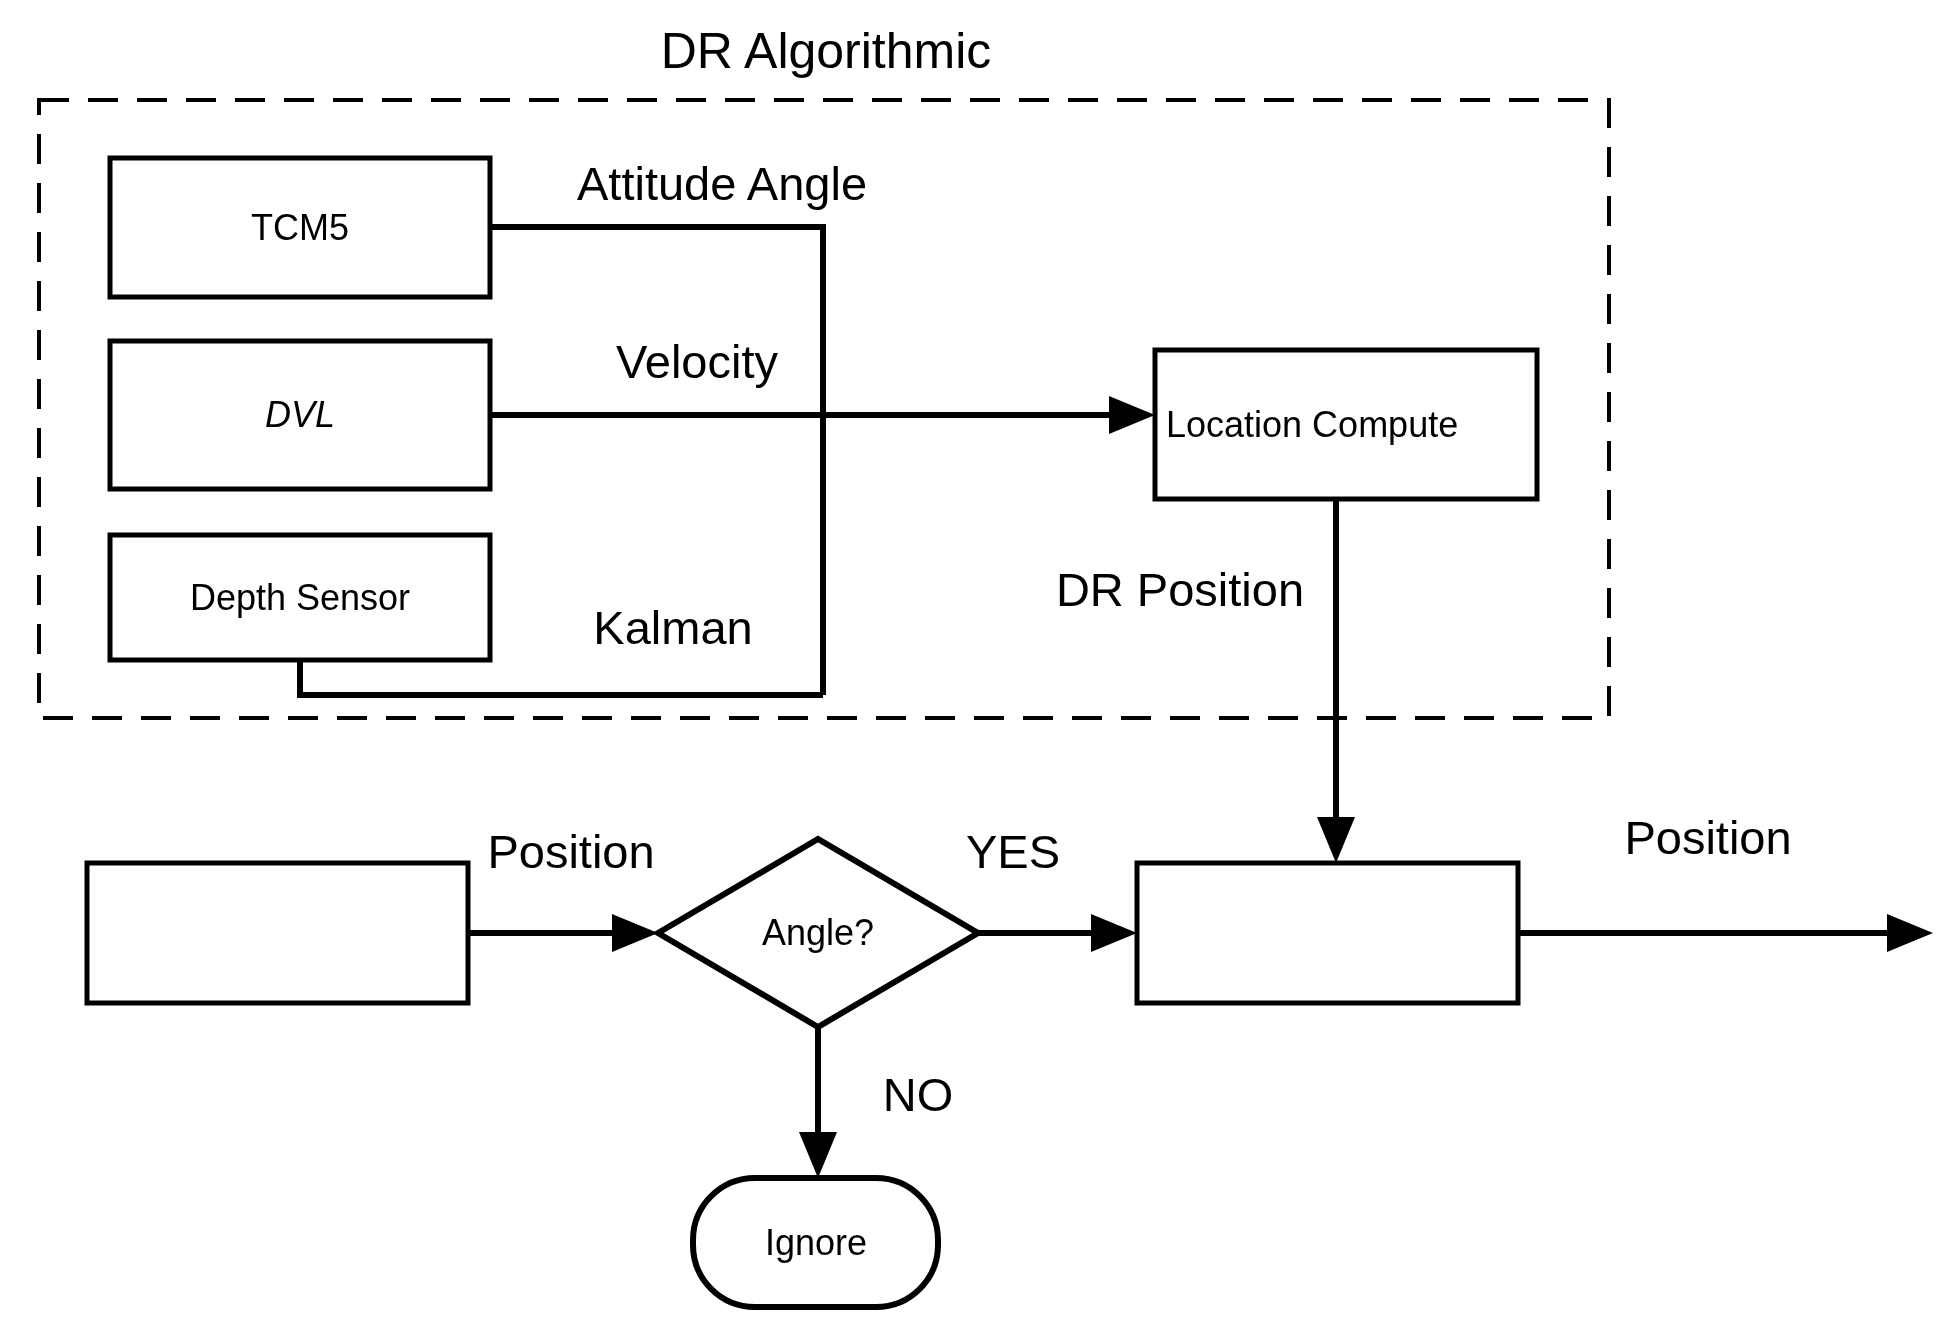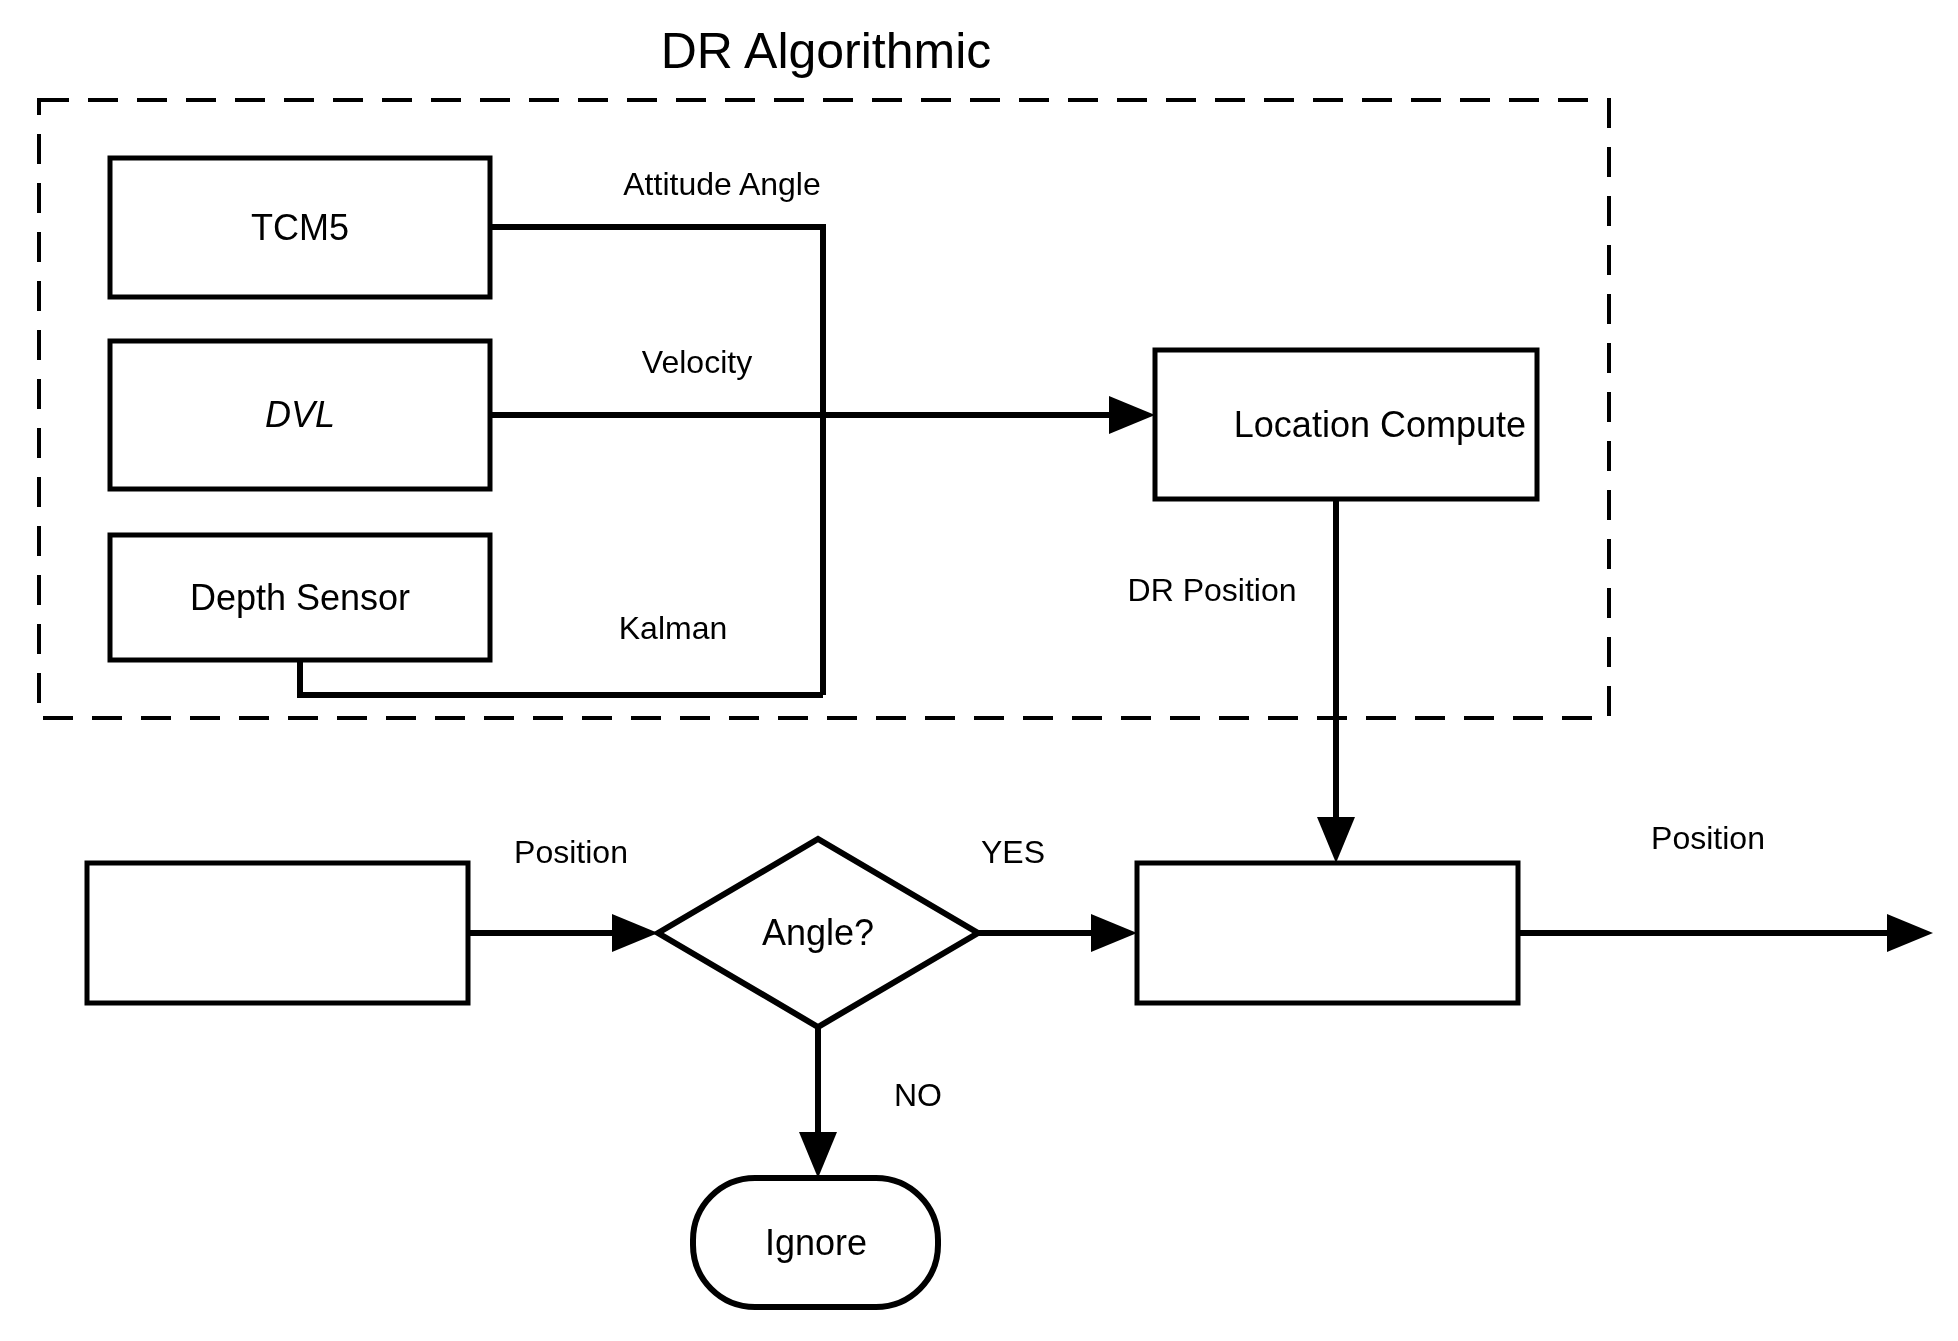--- a/index.html
+++ b/index.html
@@ -21,25 +21,25 @@
     left: 0;
     top: 0;
     width: 1958px;
     height: 1341px;
   }
   .lbl {
     position: absolute;
     transform: translate(-50%, -50%);
     white-space: nowrap;
     color: #000000;
-    text-align: right;
+    text-align: left;
     line-height: 1.2;
   }
   .node-lbl  { font-size: 36px; }
-  .edge-lbl  { font-size: 32px; }
+  .edge-lbl  { font-size: 47px; }
   .title-lbl { font-size: 50px; }
   .wrap-lbl {
     white-space: normal;
     width: 360px;
     line-height: 1.22;
   }
 </style>
 </head>
 <body>
 
@@ -88,19 +88,19 @@
   <div class="lbl node-lbl" style="left:300px; top:228px;">TCM5</div>
   <div class="lbl node-lbl" style="left:300px; top:415px;font-style:italic;">DVL</div>
   <div class="lbl node-lbl wrap-lbl" style="left:1346px; top:425px;">Location Compute</div>
   <div class="lbl node-lbl" style="left:300px; top:598px;">Depth Sensor</div>
   <div class="lbl node-lbl" style="left:818px; top:933px;">Angle?</div>
   <div class="lbl node-lbl" style="left:816px; top:1243px;">Ignore</div>
 
   <div class="lbl edge-lbl" style="left:722px; top:184px;">Attitude Angle</div>
   <div class="lbl edge-lbl" style="left:697px; top:362px;">Velocity</div>
   <div class="lbl edge-lbl" style="left:673px; top:628px;">Kalman</div>
-  <div class="lbl edge-lbl" style="left:1212px; top:590px;">DR Position</div>
+  <div class="lbl edge-lbl" style="left:1180px; top:590px;">DR Position</div>
   <div class="lbl edge-lbl" style="left:571px; top:852px;">Position</div>
   <div class="lbl edge-lbl" style="left:1013px; top:852px;">YES</div>
   <div class="lbl edge-lbl" style="left:918px; top:1095px;">NO</div>
   <div class="lbl edge-lbl" style="left:1708px; top:838px;">Position</div>
 
 </div>
 
 </body></html>

